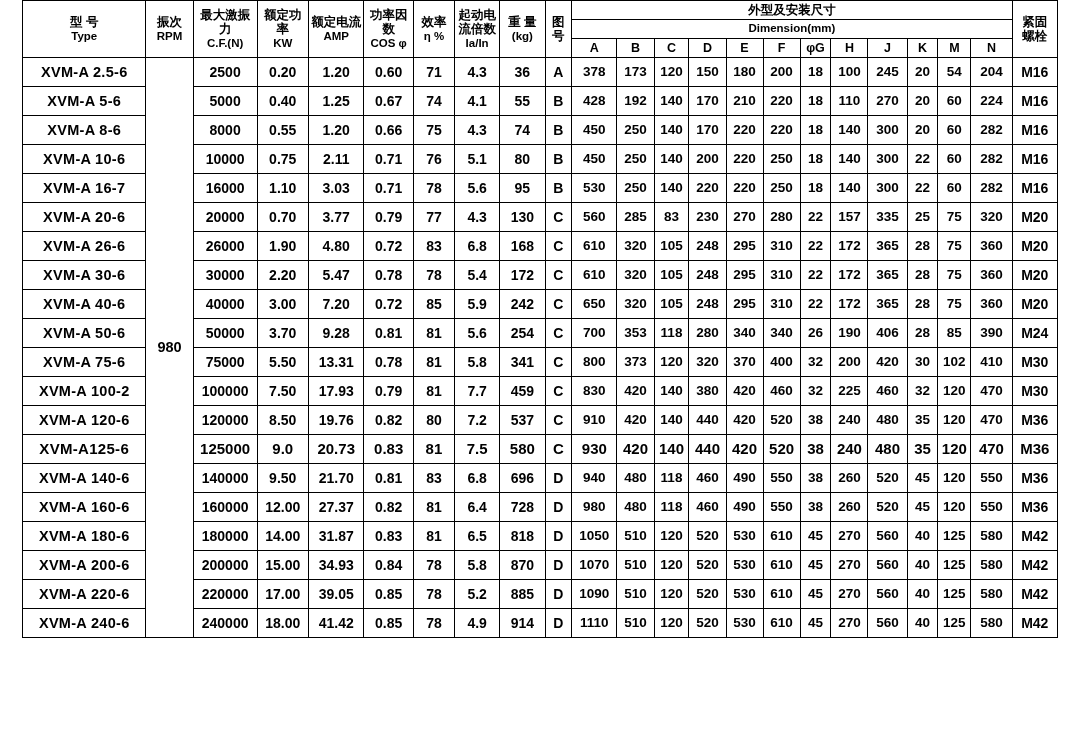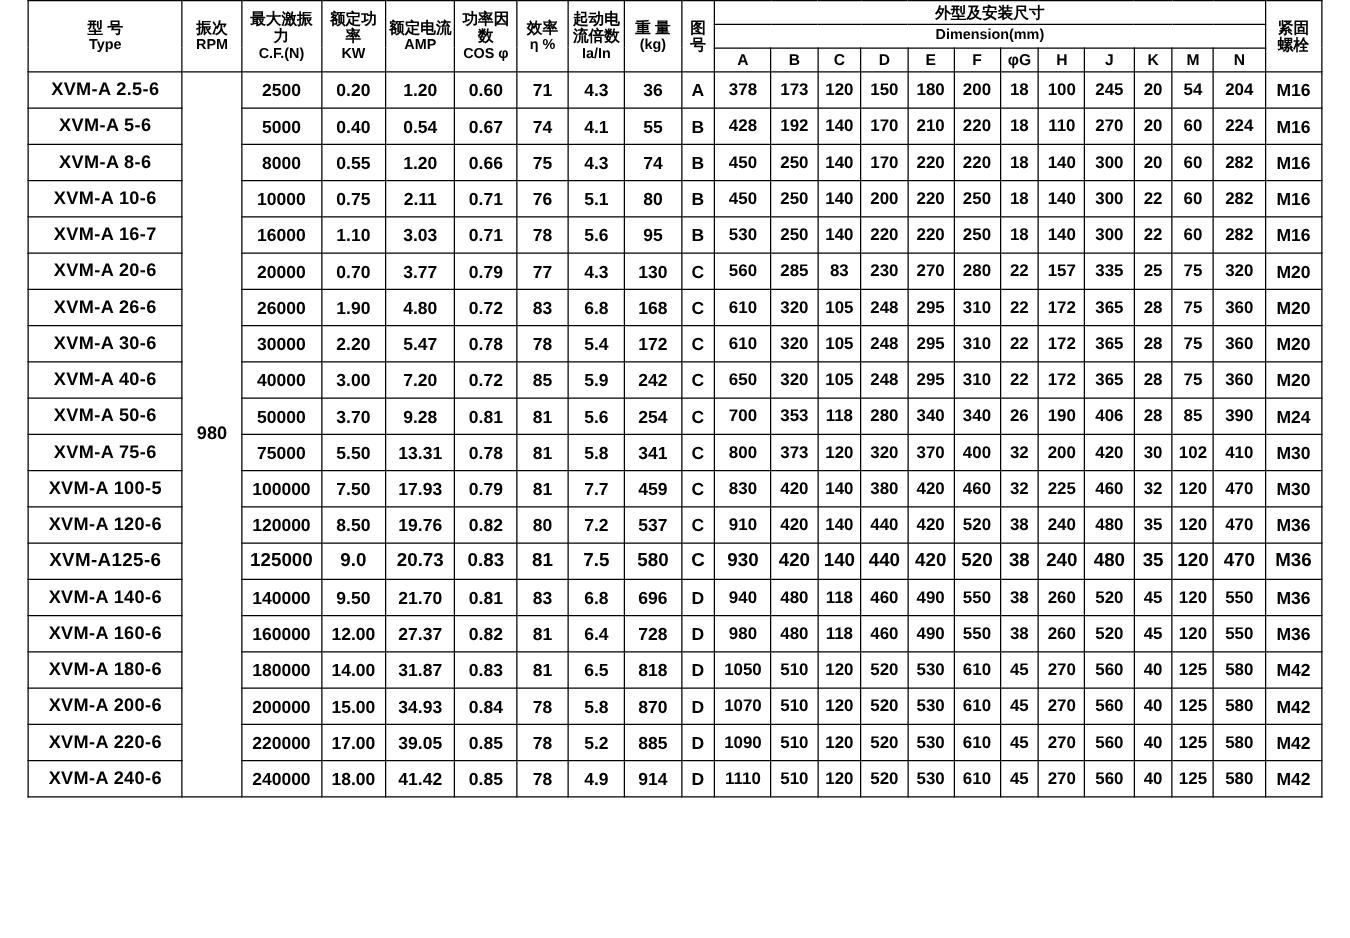--- a/index.html
+++ b/index.html
@@ -204,21 +204,21 @@
           <td class="dim-narrow">245</td>
           <td class="dim-narrow">20</td>
           <td class="dim-narrow">54</td>
           <td class="dim-narrow">204</td>
           <td>M16</td>
         </tr>
         <tr>
           <td class="type-cell">XVM-A    5-6</td>
           <td>5000</td>
           <td>0.40</td>
-          <td>0.54</td>
+          <td>1.25</td>
           <td>0.67</td>
           <td>74</td>
           <td>4.1</td>
           <td>55</td>
           <td>B</td>
           <td class="dim-narrow">428</td>
           <td class="dim-narrow">192</td>
           <td class="dim-narrow">140</td>
           <td class="dim-narrow">170</td>
           <td class="dim-narrow">210</td>
@@ -441,21 +441,21 @@
           <td class="dim-narrow">400</td>
           <td class="dim-narrow">32</td>
           <td class="dim-narrow">200</td>
           <td class="dim-narrow">420</td>
           <td class="dim-narrow">30</td>
           <td class="dim-narrow">102</td>
           <td class="dim-narrow">410</td>
           <td>M30</td>
         </tr>
         <tr>
-          <td class="type-cell">XVM-A  100-5</td>
+          <td class="type-cell">XVM-A  100-2</td>
           <td>100000</td>
           <td>7.50</td>
           <td>17.93</td>
           <td>0.79</td>
           <td>81</td>
           <td>7.7</td>
           <td>459</td>
           <td>C</td>
           <td class="dim-narrow">830</td>
           <td class="dim-narrow">420</td>

